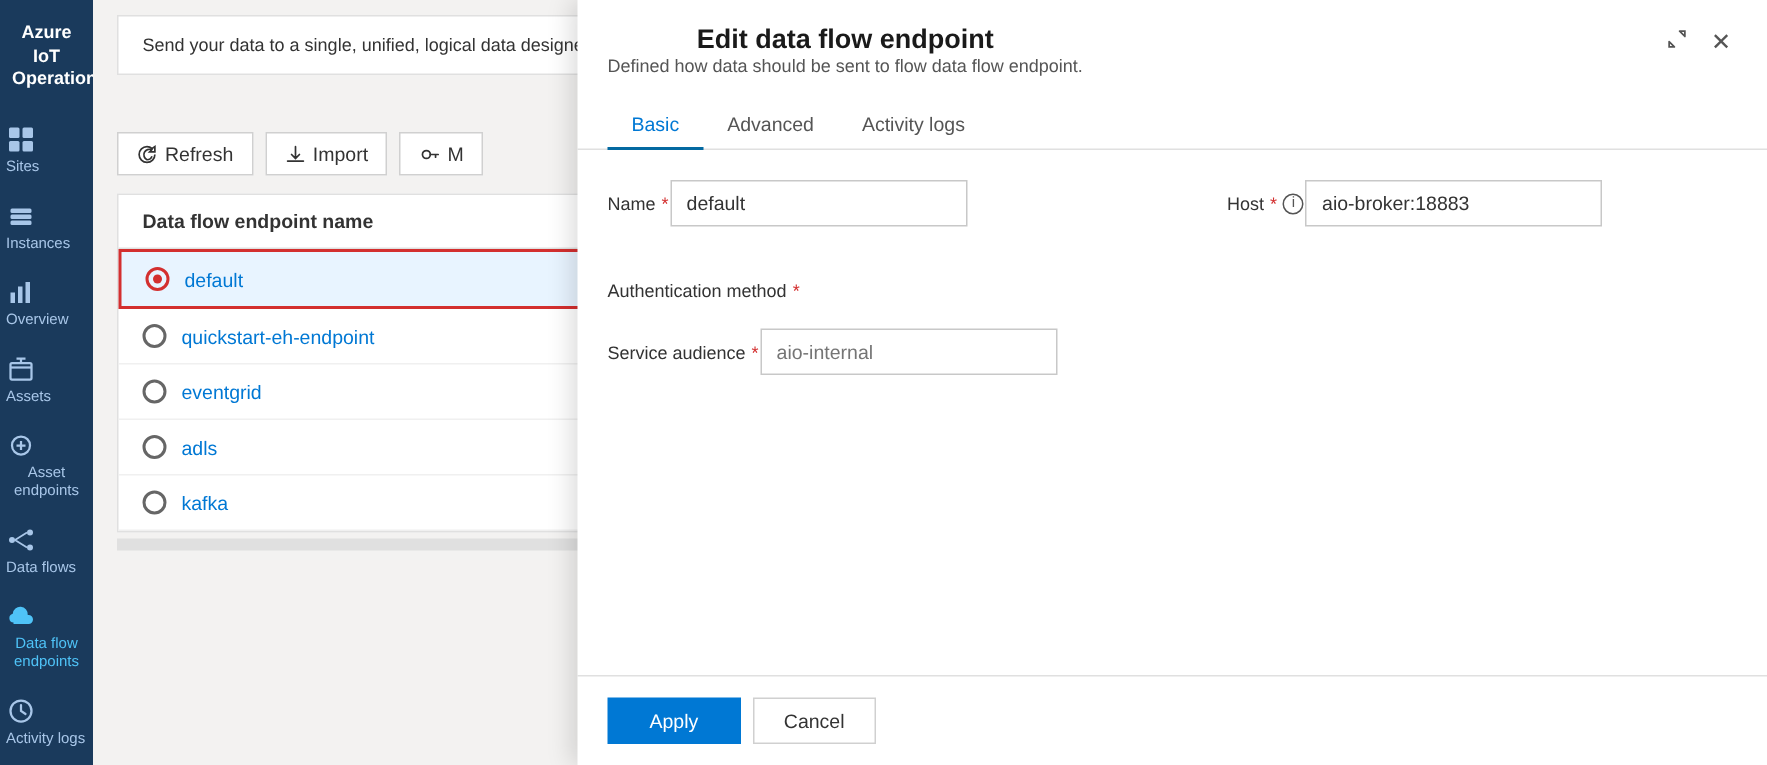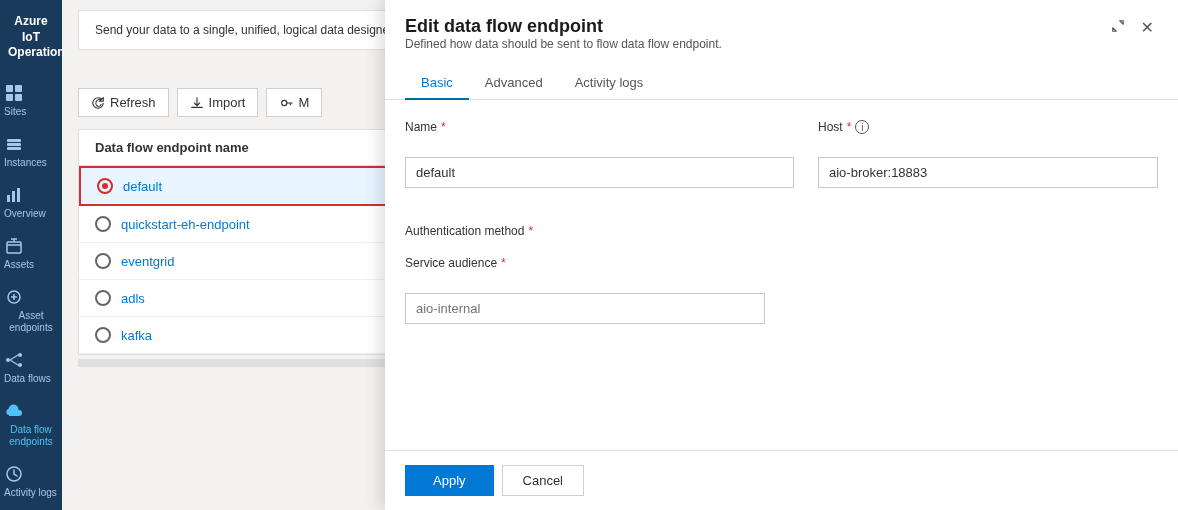--- a/index.html
+++ b/index.html
@@ -128,20 +128,21 @@
     .panel-title-row {
       display: flex;
       align-items: flex-start;
       justify-content: space-between;
       margin-bottom: 6px;
     }
     .panel-title {
       font-size: 18px;
       font-weight: 600;
       color: #1a1a1a;
+      text-align: center;
     }
     .panel-subtitle {
       font-size: 12px;
       color: #555;
       margin-bottom: 10px;
     }
     .panel-icons {
       display: flex;
       gap: 8px;
       align-items: center;
@@ -177,22 +178,21 @@
       padding: 20px;
       overflow-y: auto;
     }
     .form-row {
       display: flex;
       gap: 24px;
       margin-bottom: 18px;
     }
     .form-group {
       display: flex;
-      flex-direction: column;
-      gap: 23px;
+      gap: 1px;
     }
     .form-group.wide { flex: 1; }
     .form-group.right { width: 340px; }
     .form-label {
       font-size: 12px;
       font-weight: 500;
       color: #333;
       display: flex;
       align-items: center;
       gap: 4px;

